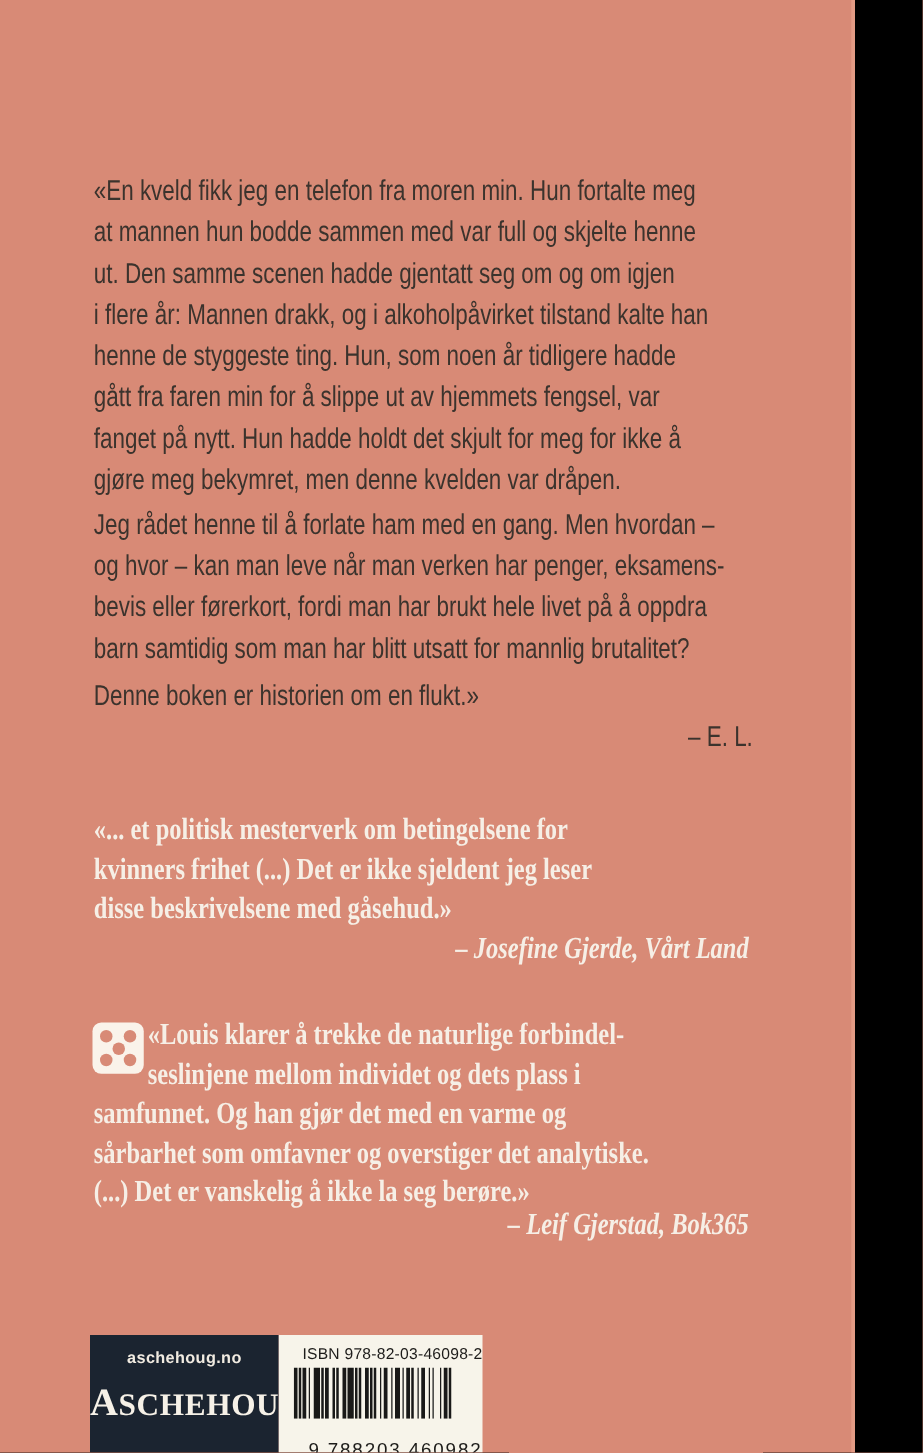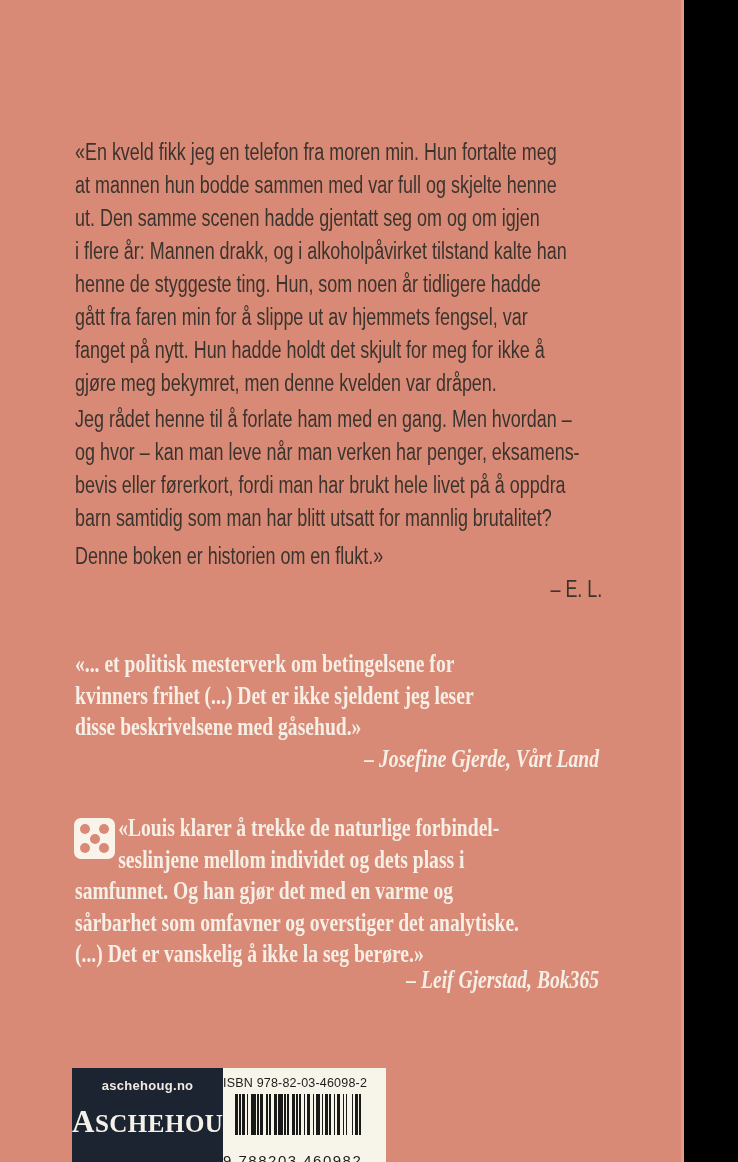--- a/index.html
+++ b/index.html
@@ -82,21 +82,21 @@
   .logo {
     margin-top: 11px;
     font-family: "Liberation Serif", "DejaVu Serif", serif;
     font-size: 25px; letter-spacing: 0.5px; color: #f6f1e7;
   }
   .logo::first-letter { font-size: 31px; }
   .isbn-box {
     position: absolute; left: 223px; top: 1068px;
     width: 163px; height: 94px;
     background: #f7f4ea; color: #1d1c1a;
-    text-align: left; padding-top: 8px;
+    text-align: right; padding-top: 8px;
   }
   .isbn-label { font-size: 12.5px; letter-spacing: 0.2px; white-space: nowrap; }
   .bars {
     display: flex; align-items: stretch; overflow: hidden;
     width: 140px; height: 41px; margin: 4px auto 0;
   }
   .bars .bar { background: #191918; height: 100%; flex: none; }
   .bars .gap { background: transparent; height: 100%; flex: none; }
   .barcode-digits {
     font-size: 15px; letter-spacing: 1.5px; margin-top: 17px;

